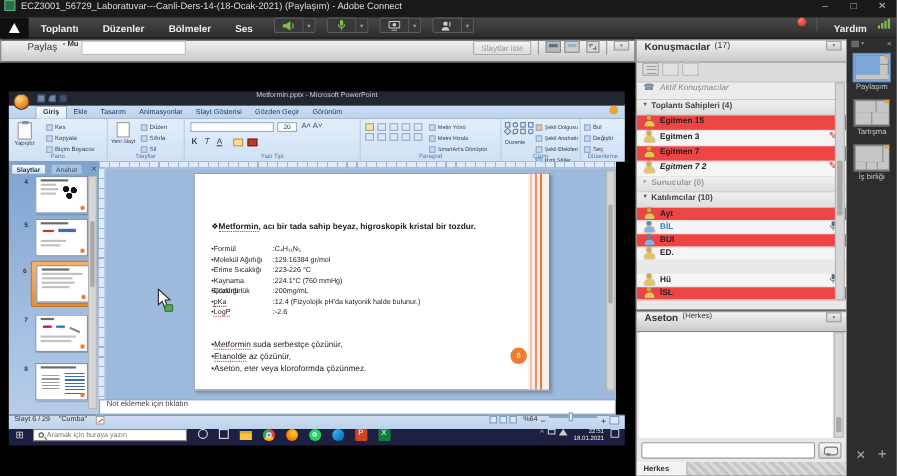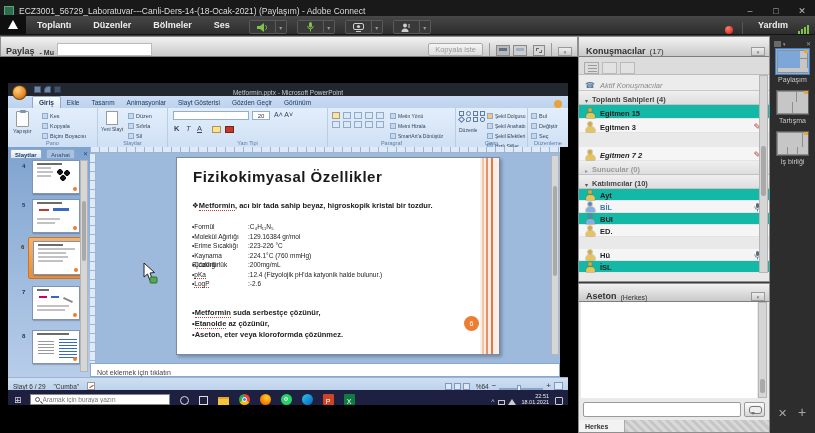--- a/index.html
+++ b/index.html
@@ -1,19 +1,19 @@
 <!DOCTYPE html>
 <html><head>
 <meta charset="utf-8">
 <style>
 *{margin:0;padding:0;box-sizing:border-box}
 html,body{width:815px;height:433px;overflow:hidden}
 #root{position:relative;width:815px;height:433px;background:#3c3c3c;font-family:"Liberation Sans","DejaVu Sans",sans-serif;color:#222}
 .a{position:absolute}
-.f{display:flex;align-items:flex-end}
+.f{display:flex;align-items:flex-start}
 .nw{white-space:nowrap}
 
 .titlebar{left:0;top:0;width:815px;height:16px;background:#191919;color:#ddd}
 .appico{width:10px;height:10px;margin-left:4px;background:#2e6e4e;border:1px solid #57a77a;flex:0 0 auto}
 .winctl{width:26px;text-align:center;font-size:9px;color:#bbb;cursor:default}
 .menubar{left:0;top:16px;width:815px;height:19px;background:linear-gradient(#474747,#2d2d2d);border-bottom:1px solid #141414;color:#eee}
 .adobelogo{width:26px;height:19px;background:#0f0f0f;display:flex;align-items:center;justify-content:center;flex:0 0 auto}
 .adobelogo i{display:block;width:0;height:0;border-left:5px solid transparent;border-right:5px solid transparent;border-bottom:9px solid #fff}
 .mi{font-size:9px;font-weight:bold;padding:0 11px;height:19px;display:flex;align-items:center}
 .avbtn{width:27px;height:14px;background:#393939;border:1px solid #5a5a5a;border-radius:2px 0 0 2px;display:flex;align-items:center;justify-content:center}
@@ -25,21 +25,21 @@
 .podhead{background:linear-gradient(#f2f2f2,#c9c9c9);border:1px solid #8f8f8f;border-bottom:1px solid #7d7d7d;color:#333}
 .podmenu{width:14px;height:9px;border:1px solid #9a9a9a;background:linear-gradient(#eee,#ccc);display:flex;align-items:center;justify-content:center;color:#777;font-size:5px}
 .ctlbtn{font-size:7.5px;color:#9a9a9a;background:linear-gradient(#f4f4f4,#dcdcdc);border:1px solid #ababab;border-radius:2px;padding:1px 6px}
 .monico{width:14px;height:11px;border:1px solid #8a8a8a;background:#cfcfcf;position:relative}
 .monico i{position:absolute;left:2px;top:2px;right:2px;bottom:4px;background:#5f7184}
 .fsico{width:12px;height:11px;border:1px solid #8a8a8a;background:#d8d8d8;position:relative}
 .fsico i{position:absolute;left:2px;top:2px;width:3px;height:3px;border-left:1px solid #666;border-top:1px solid #666}
 .fsico b{position:absolute;right:2px;bottom:2px;width:3px;height:3px;border-right:1px solid #666;border-bottom:1px solid #666}
 
 .sect{background:linear-gradient(#efefef,#dedede);border-bottom:1px solid #c2c2c2;font-size:7.5px;font-weight:bold;color:#444}
-.arow{border-bottom:1px solid #e4e4e4;font-size:7.5px;font-weight:bold;color:#222;background:#14b8a6}
+.arow{border-bottom:1px solid #e4e4e4;font-size:7.5px;font-weight:bold;color:#222;background:#ef4444}
 .arow.alt{background:#f5f5f5}
 .pers{width:9px;height:10px;position:relative;flex:0 0 9px;margin:0 5px 0 7px}
 .pers::before{content:"";position:absolute;left:2px;top:0;width:4px;height:4px;border-radius:50%;background:#d2a93f;box-shadow:0 0 0 1px #94702050}
 .pers::after{content:"";position:absolute;left:0;top:4.5px;width:9px;height:5px;border-radius:4px 4px 1px 1px;background:#e6c45c;box-shadow:0 0 0 1px #94702050}
 .pers.blue::before{background:#4f86c8}
 .pers.blue::after{background:#7fb0e8}
 .pen{color:#c0392b;font-size:9px;line-height:1}
 .sb{background:#d6d6d6;border:1px solid #b5b5b5}
 .sbthumb{background:#a9a9a9;border-radius:2px}
 
@@ -63,21 +63,21 @@
 .thumbbox::after{content:"";position:absolute;right:2px;bottom:2px;width:4px;height:4px;border-radius:50%;background:#ed7d31}
 .tl{height:2px;background:#c2c2c2;margin:2px 4px 0 4px}
 .tl.dk{background:#6b6b6b;width:55%}
 .tnum{position:absolute;font-size:6px;font-weight:bold;color:#17335c}
 
 .slide{position:absolute;left:176px;top:157px;width:324px;height:198px;background:#fff;border:1px solid #7a8aa0;box-shadow:2px 2px 3px #00000040}
 .stripes{position:absolute;right:0;top:0;bottom:0;width:19px;background:repeating-linear-gradient(90deg,#f9efe7 0 2px,#f3c3a6 2px 4px,#f9efe7 4px 6px,#ea9066 6px 8px,#f9efe7 8px 11px,#e9764a 11px 13px,#f9efe7 13px 19px)}
 .spell{border-bottom:1px dotted #c0392b}
 .prow{display:flex;font-size:6.5px;height:9.5px;line-height:9.5px}
 .prow .lab{width:56px;flex:0 0 56px}
-.srow{font-size:7.5px;height:11px;line-height:11px;font-weight:bold;color:#222}
+.srow{font-size:7.5px;height:11px;line-height:11px;font-weight:normal;color:#222}
 .pagecircle{position:absolute;width:15px;height:15px;border-radius:50%;background:#ed7d31;color:#fff;font-size:7px;display:flex;align-items:center;justify-content:center}
 
 .tbar{background:#1d2040;color:#ddd}
 .tico{width:11px;height:11px;position:relative;flex:0 0 auto;margin-right:10px}
 .circ{border-radius:50%}
 .searchbox{width:140px;height:11px;background:#fff;border:1px solid #888;display:flex;align-items:center;margin-right:10px}
 .searchbox input{border:0;outline:0;width:118px;font-size:6.5px;color:#444;font-family:inherit;background:transparent}
 .mag{width:5px;height:5px;border:1px solid #555;border-radius:50%;position:relative;margin:0 3px 0 4px;flex:0 0 auto}
 .mag::after{content:"";position:absolute;left:4px;top:4px;width:3px;height:1px;background:#555;transform:rotate(45deg)}
 
@@ -156,25 +156,25 @@
     <span class="sigbars" style="margin:0 6px 0 4px">
       <i style="height:3px"></i>
         <i style="height:5px"></i>
         <i style="height:7px"></i>
         <i style="height:9px"></i>
     </span>
   </div>
 
   <div class="a" style="left:0;top:36px;width:578px;height:397px;background:#000">
     <div class="f podhead" style="position:absolute;left:0;top:0;width:578px;height:21px">
-      <span style="font-size:9px;font-weight:bold;margin-left:5px">Paylaş</span>
+      <span style="font-size:9px;font-weight:normal;margin-left:24px">Paylaş</span>
       <span style="font-size:7px;font-weight:bold;margin-left:5px">- Mu</span>
       <span style="width:95px;height:13px;background:#fff;border:1px solid #bbb;margin-left:3px"></span>
       <span style="flex:1"></span>
-      <span class="ctlbtn">Kopyala iste</span>
+      <span class="ctlbtn">Slaytlar iste</span>
       <span style="width:1px;height:13px;background:#9a9a9a;margin:0 6px"></span>
       <span class="monico" style="background:#b9b9b9">
           <i></i>
         </span>
       <span class="monico" style="margin-left:3px">
           <i style="background:#9db0c4"></i>
         </span>
       <span class="fsico" style="margin-left:6px">
           <i></i>
           <b></b>
@@ -406,21 +406,20 @@
   <div class="a" style="left:90px;top:147px;width:470px;height:216px;background:#9db9dc">
     <div style="position:absolute;left:0;top:0;width:470px;height:6px;background:#dfeaf8;border-bottom:1px solid #9db4d2;background-image:repeating-linear-gradient(90deg,#9db4d2 0 1px,transparent 1px 9px)"></div>
     <div style="position:absolute;left:0;top:6px;width:6px;height:210px;background:#dfeaf8;border-right:1px solid #9db4d2;background-image:repeating-linear-gradient(#9db4d2 0 1px,transparent 1px 9px)"></div>
     <div class="a sb" style="left:461px;top:8px;width:8px;height:200px">
       <div class="sbthumb" style="position:absolute;left:1px;top:30px;width:4px;height:90px"></div>
     </div>
   </div>
 
   <div class="slide">
     <div class="stripes"></div>
-    <div style="position:absolute;left:16px;top:10px;font-size:15px;font-weight:bold;letter-spacing:.5px;color:#1a1a1a">Fizikokimyasal Özellikler</div>
     <div class="nw" style="position:absolute;left:15px;top:43px;font-size:7.5px;font-weight:bold;color:#1a1a1a">
       <span>❖</span><span class="spell">Metformin</span><span>, acı bir tada sahip beyaz, higroskopik kristal bir tozdur.</span>
     </div>
     <div style="position:absolute;left:15px;top:64px;width:290px">
       <div class="prow">
           <span class="lab"><span>•</span><span>Formül</span></span>
           <span class="nw">:C₄H₁₁N₅</span>
         </div>
       <div class="prow">
           <span class="lab"><span>•</span><span>Molekül Ağırlığı</span></span>
@@ -536,20 +535,24 @@
     <div class="f arow" style="position:absolute;left:0;top:68px;width:190px;height:14px">
       <span class="pers"></span>
         <span>Egitmen 15</span>
     </div>
     <div class="f arow alt" style="position:absolute;left:0;top:82px;width:190px;height:14px">
       <span class="pers"></span>
         <span>Egitmen 3</span>
       <span style="flex:1"></span>
         <span class="pen" style="margin-right:8px">✎</span>
     </div>
+    <div class="f arow" style="position:absolute;left:0;top:96px;width:190px;height:14px">
+      <span class="pers"></span>
+        <span>Egitmen 7</span>
+    </div>
     <div class="f arow alt" style="position:absolute;left:0;top:110px;width:190px;height:14px;font-style:italic">
       <span class="pers"></span>
         <span>Egitmen 7 2</span>
       <span style="flex:1"></span>
         <span class="pen" style="margin-right:8px">✎</span>
     </div>
     <div class="f sect" style="position:absolute;left:0;top:124px;width:190px;height:14px;color:#999">
       <span style="font-size:6px;color:#999;margin:0 4px 0 6px">▸</span>
       <span style="color:#999">Sunucular (0)</span>
     </div>

